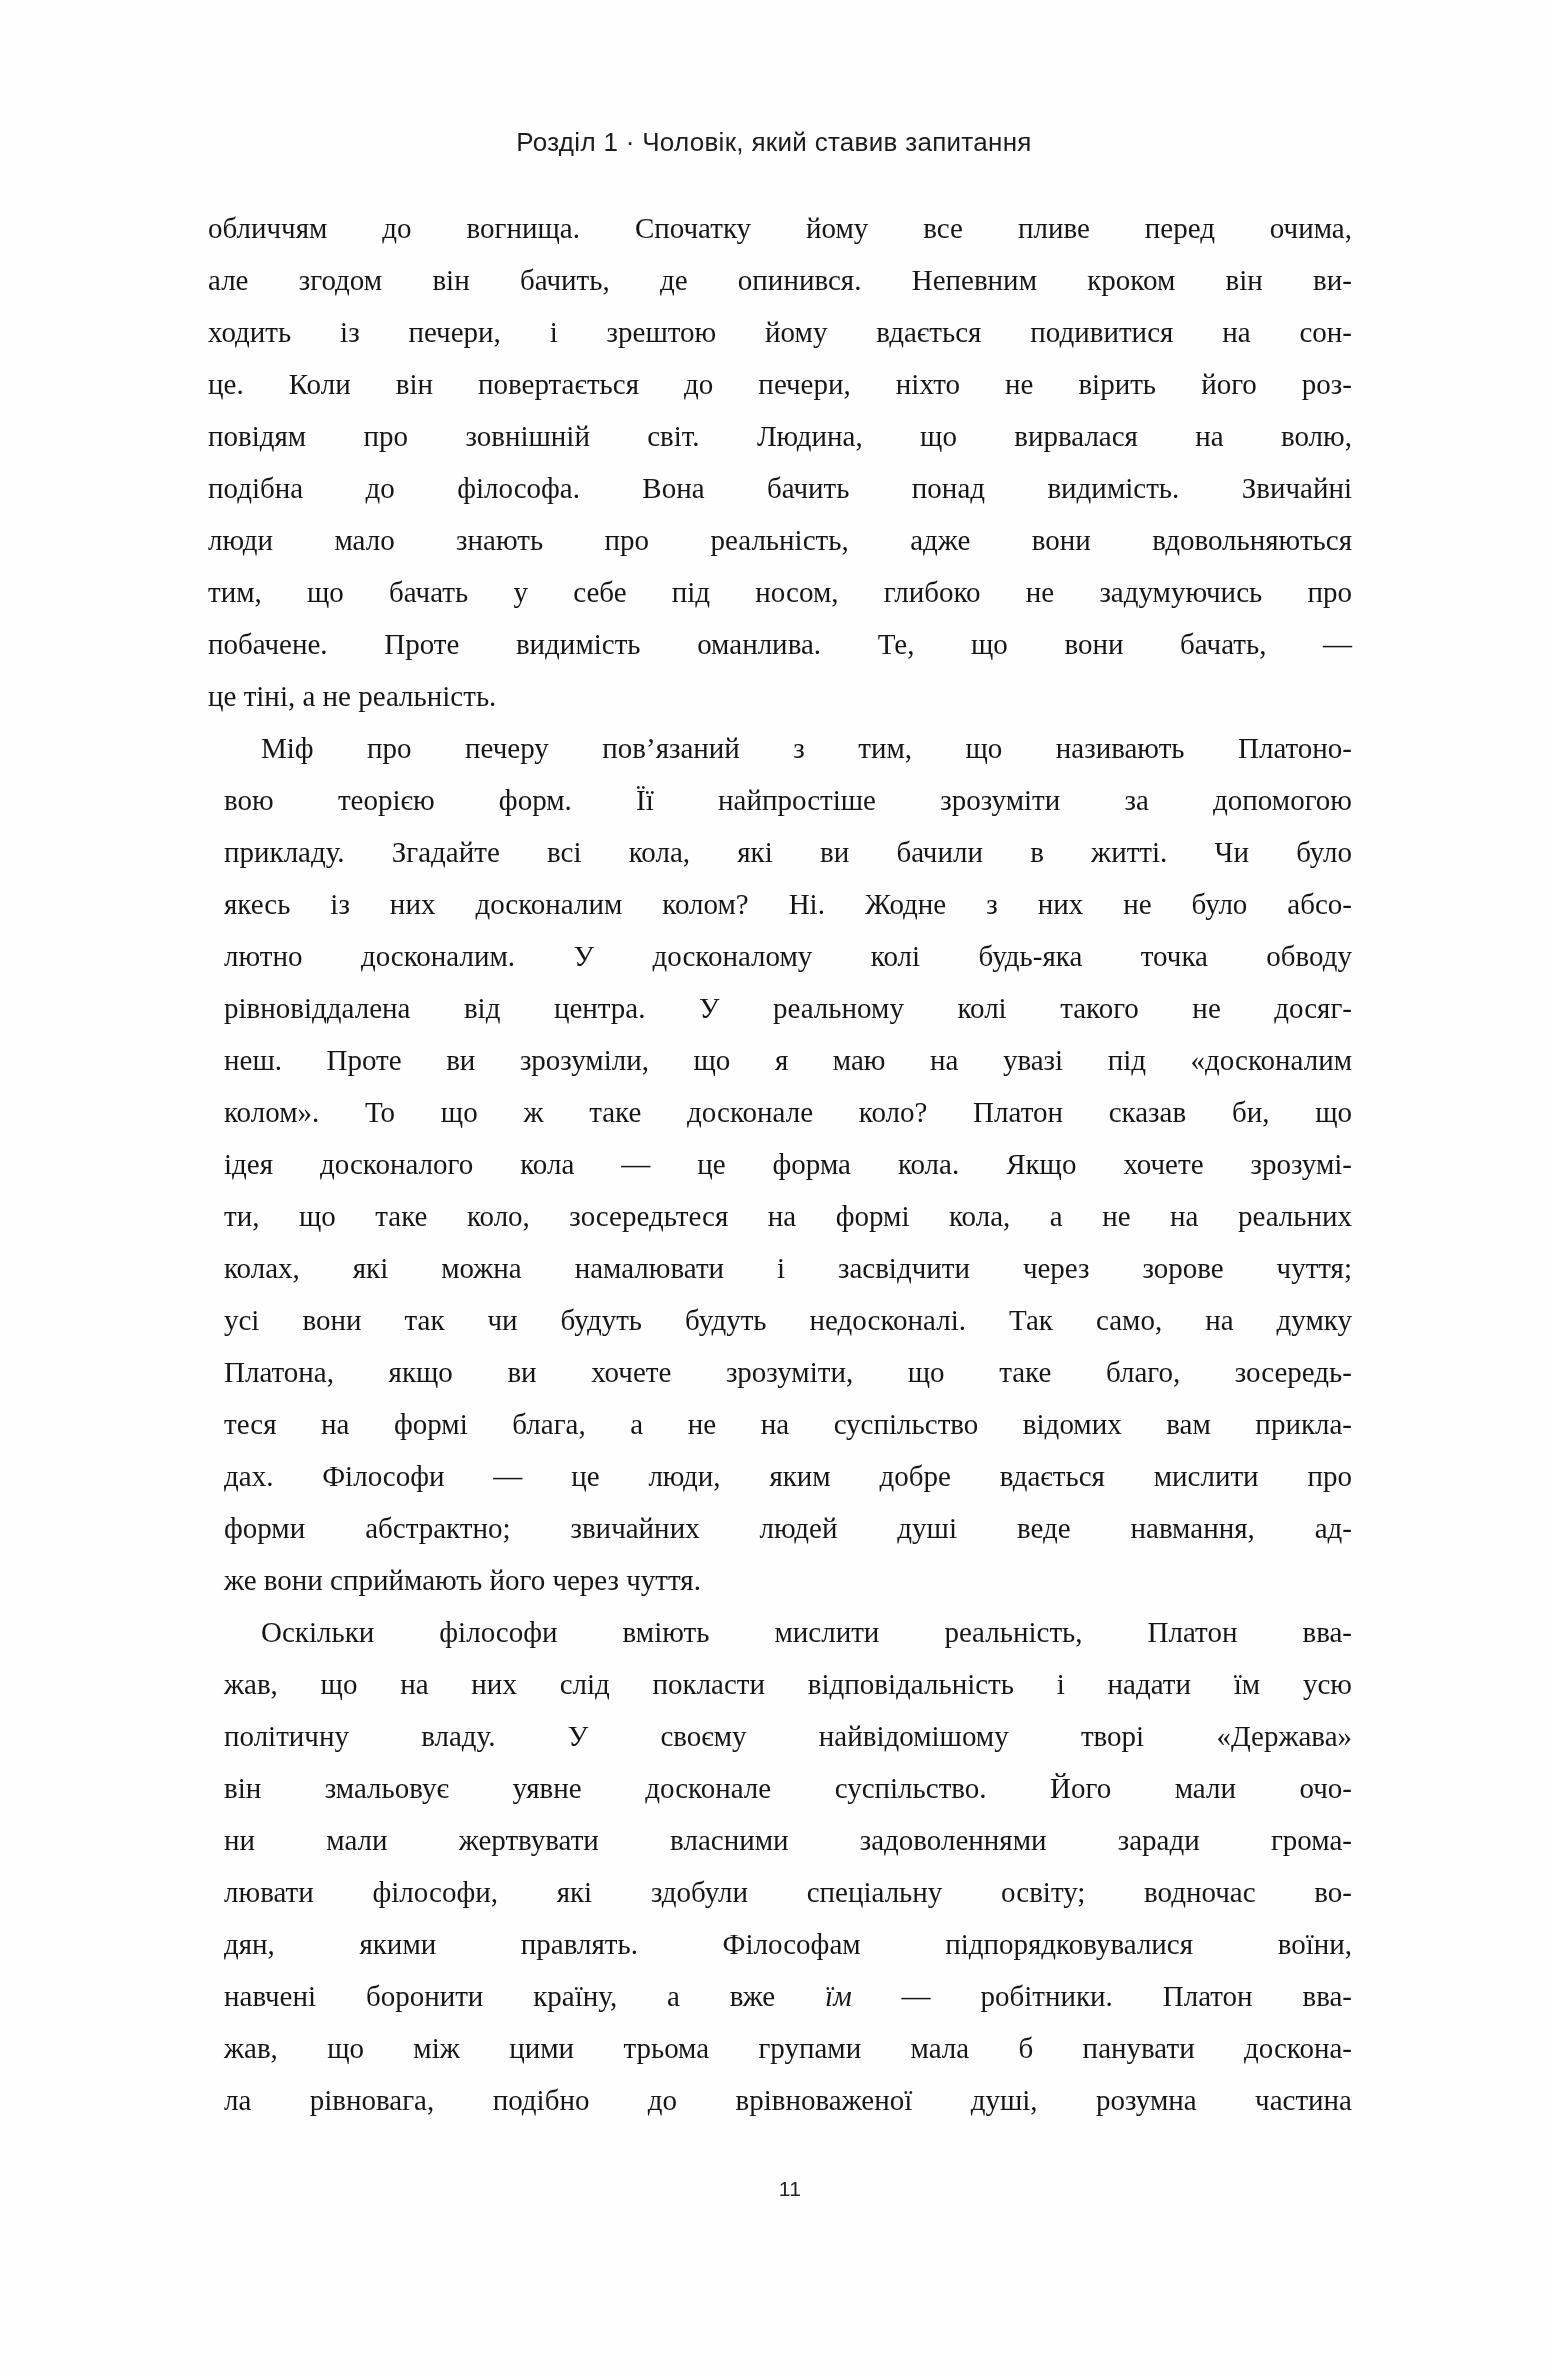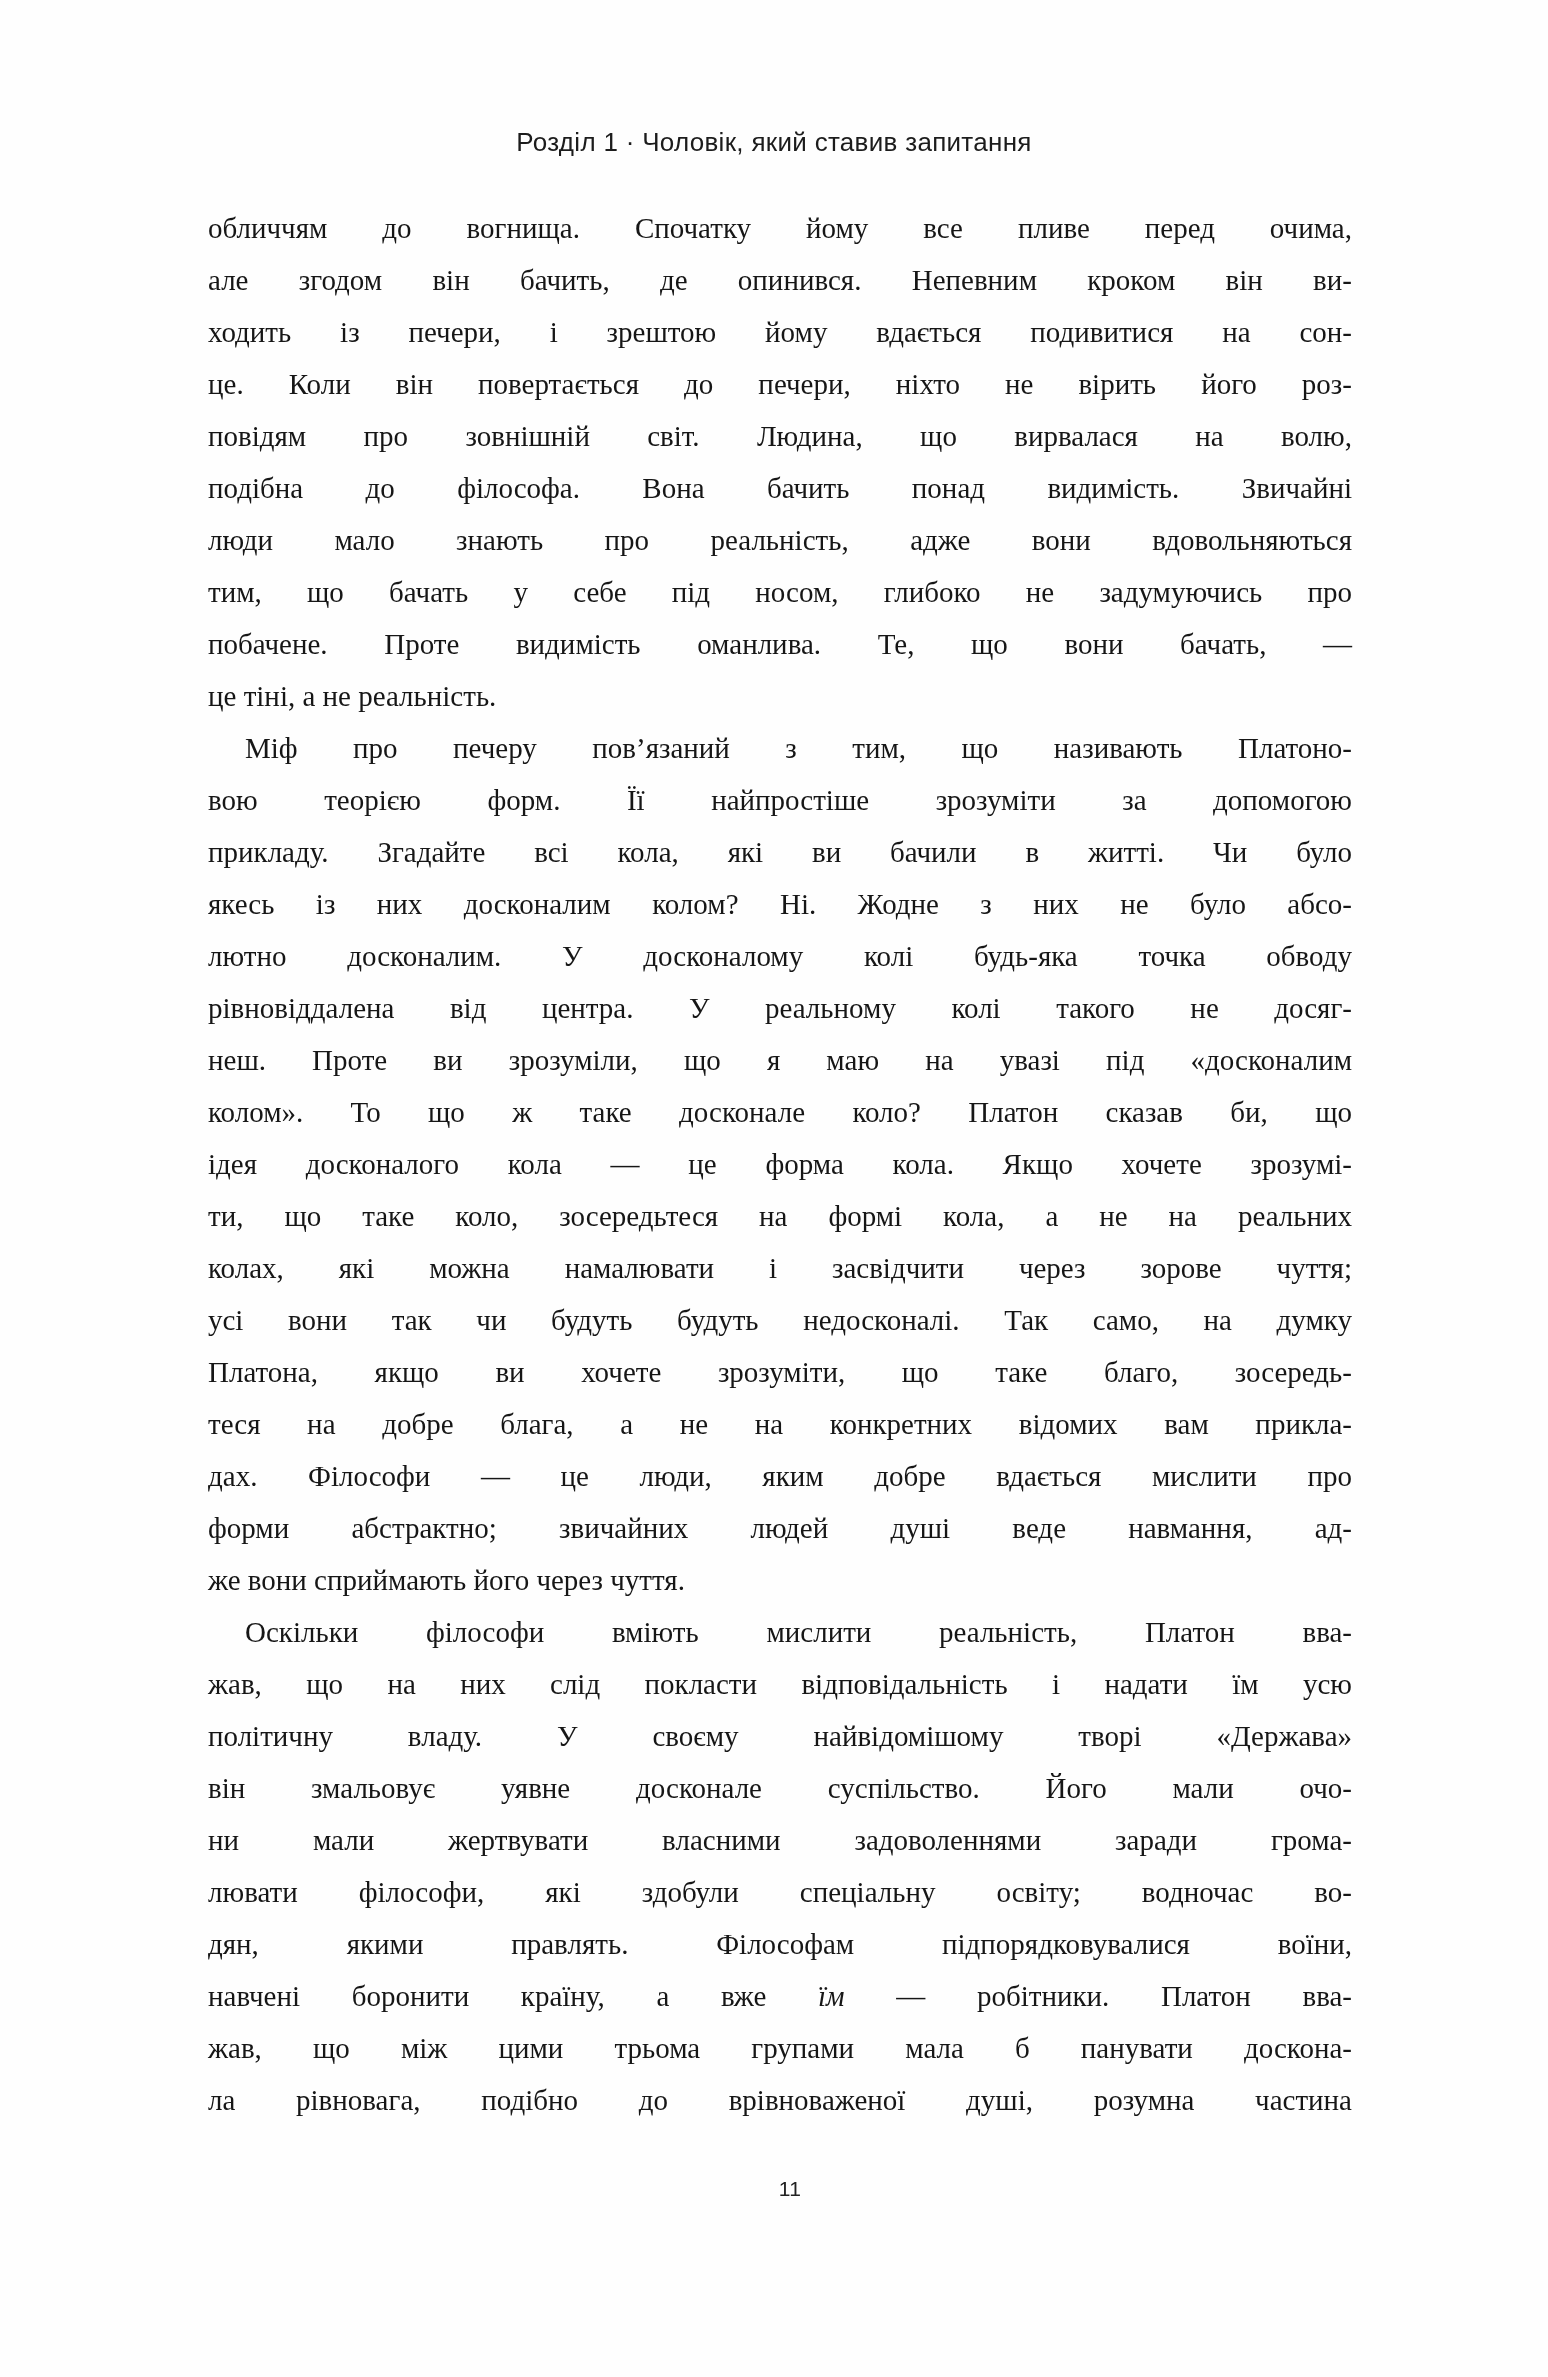--- a/index.html
+++ b/index.html
@@ -47,20 +47,21 @@
     text-justify: inter-word;
     -webkit-hyphens: none;
     hyphens: none;
   }
   .para {
     margin: 0;
     text-indent: 0;
   }
   .para + .para {
     margin-top: 0;
+    margin-left: 16px;
   }
   .line {
     display: block;
     white-space: nowrap;
     height: 52px;
     line-height: 52px;
   }
   
   .line.j {
     text-align: justify;
@@ -127,21 +128,21 @@
         <span class="line j">якесь із них досконалим колом? Ні. Жодне з них не було абсо-</span>
         <span class="line j">лютно досконалим. У досконалому колі будь-яка точка обводу</span>
         <span class="line j">рівновіддалена від центра. У реальному колі такого не досяг-</span>
         <span class="line j">неш. Проте ви зрозуміли, що я маю на увазі під «досконалим</span>
         <span class="line j">колом». То що ж таке досконале коло? Платон сказав би, що</span>
         <span class="line j">ідея досконалого кола — це форма кола. Якщо хочете зрозумі-</span>
         <span class="line j">ти, що таке коло, зосередьтеся на формі кола, а не на реальних</span>
         <span class="line j">колах, які можна намалювати і засвідчити через зорове чуття;</span>
         <span class="line j">усі вони так чи будуть будуть недосконалі. Так само, на думку</span>
         <span class="line j">Платона, якщо ви хочете зрозуміти, що таке благо, зосередь-</span>
-        <span class="line j">теся на добре блага, а не на конкретних відомих вам прикла-</span>
+        <span class="line j">теся на формі блага, а не на суспільство відомих вам прикла-</span>
         <span class="line j">дах. Філософи — це люди, яким добре вдається мислити про</span>
         <span class="line j">форми абстрактно; звичайних людей душі веде навмання, ад-</span>
         <span class="line last">же вони сприймають його через чуття.</span>
       </div>
 
       <div class="para">
         <span class="line j"><span class="indent-space"></span><span>Оскільки філософи вміють мислити реальність, Платон вва-</span></span>
         <span class="line j">жав, що на них слід покласти відповідальність і надати їм усю</span>
         <span class="line j">політичну владу. У своєму найвідомішому творі «Держава»</span>
         <span class="line j">він змальовує уявне досконале суспільство. Його мали очо-</span>

